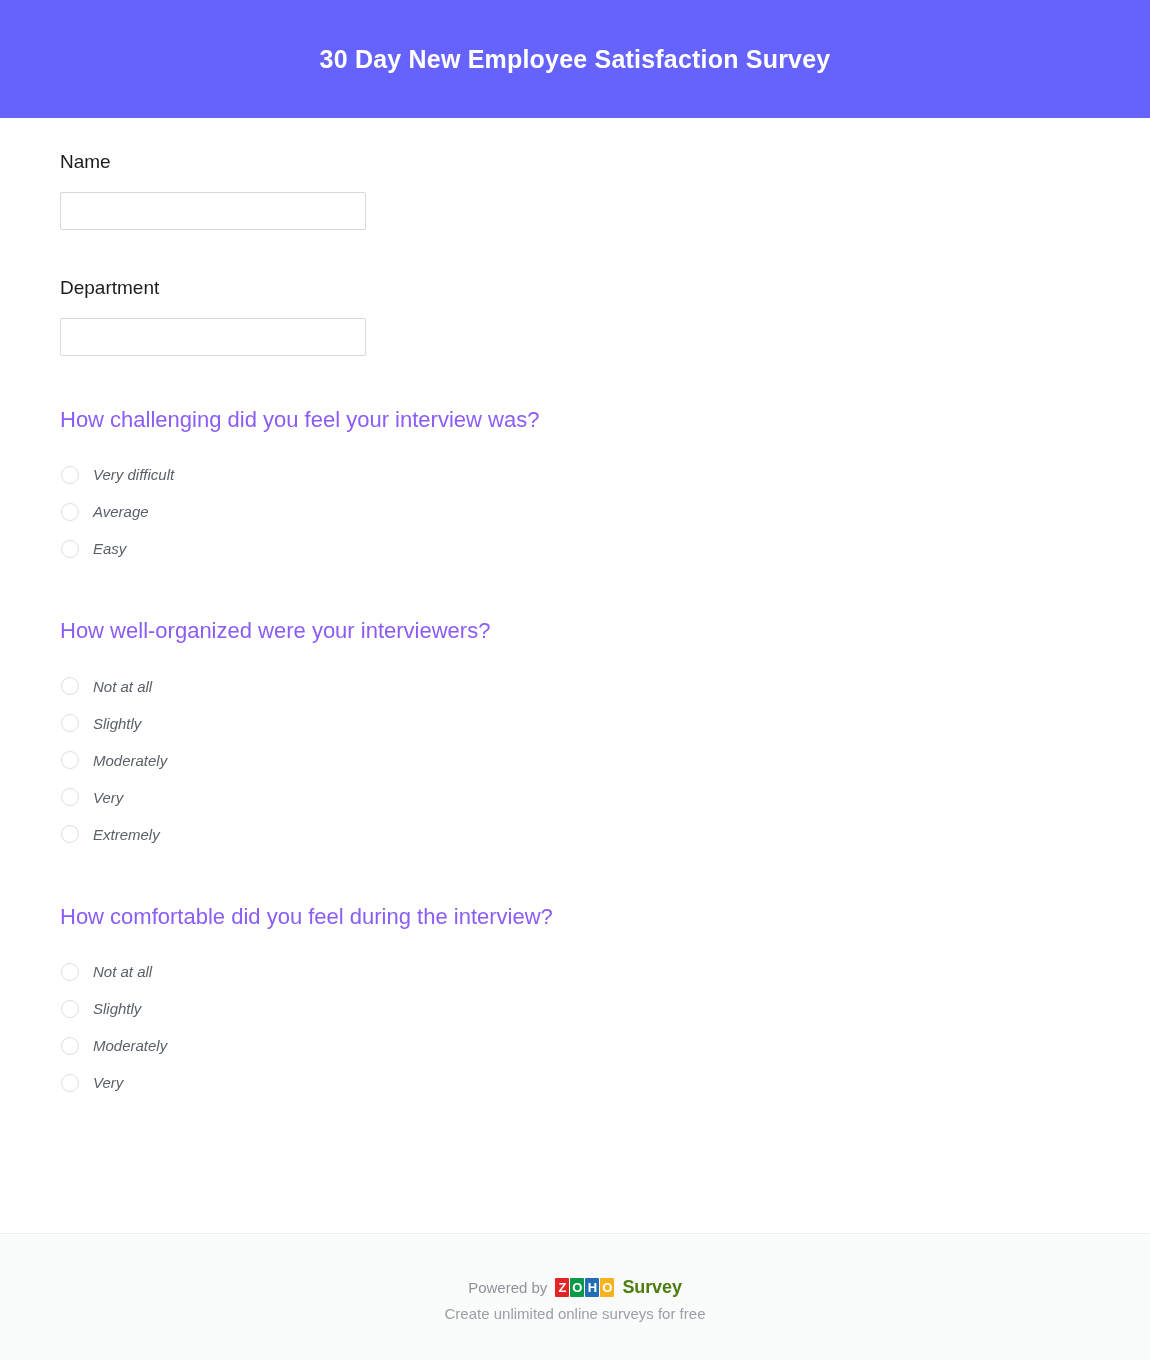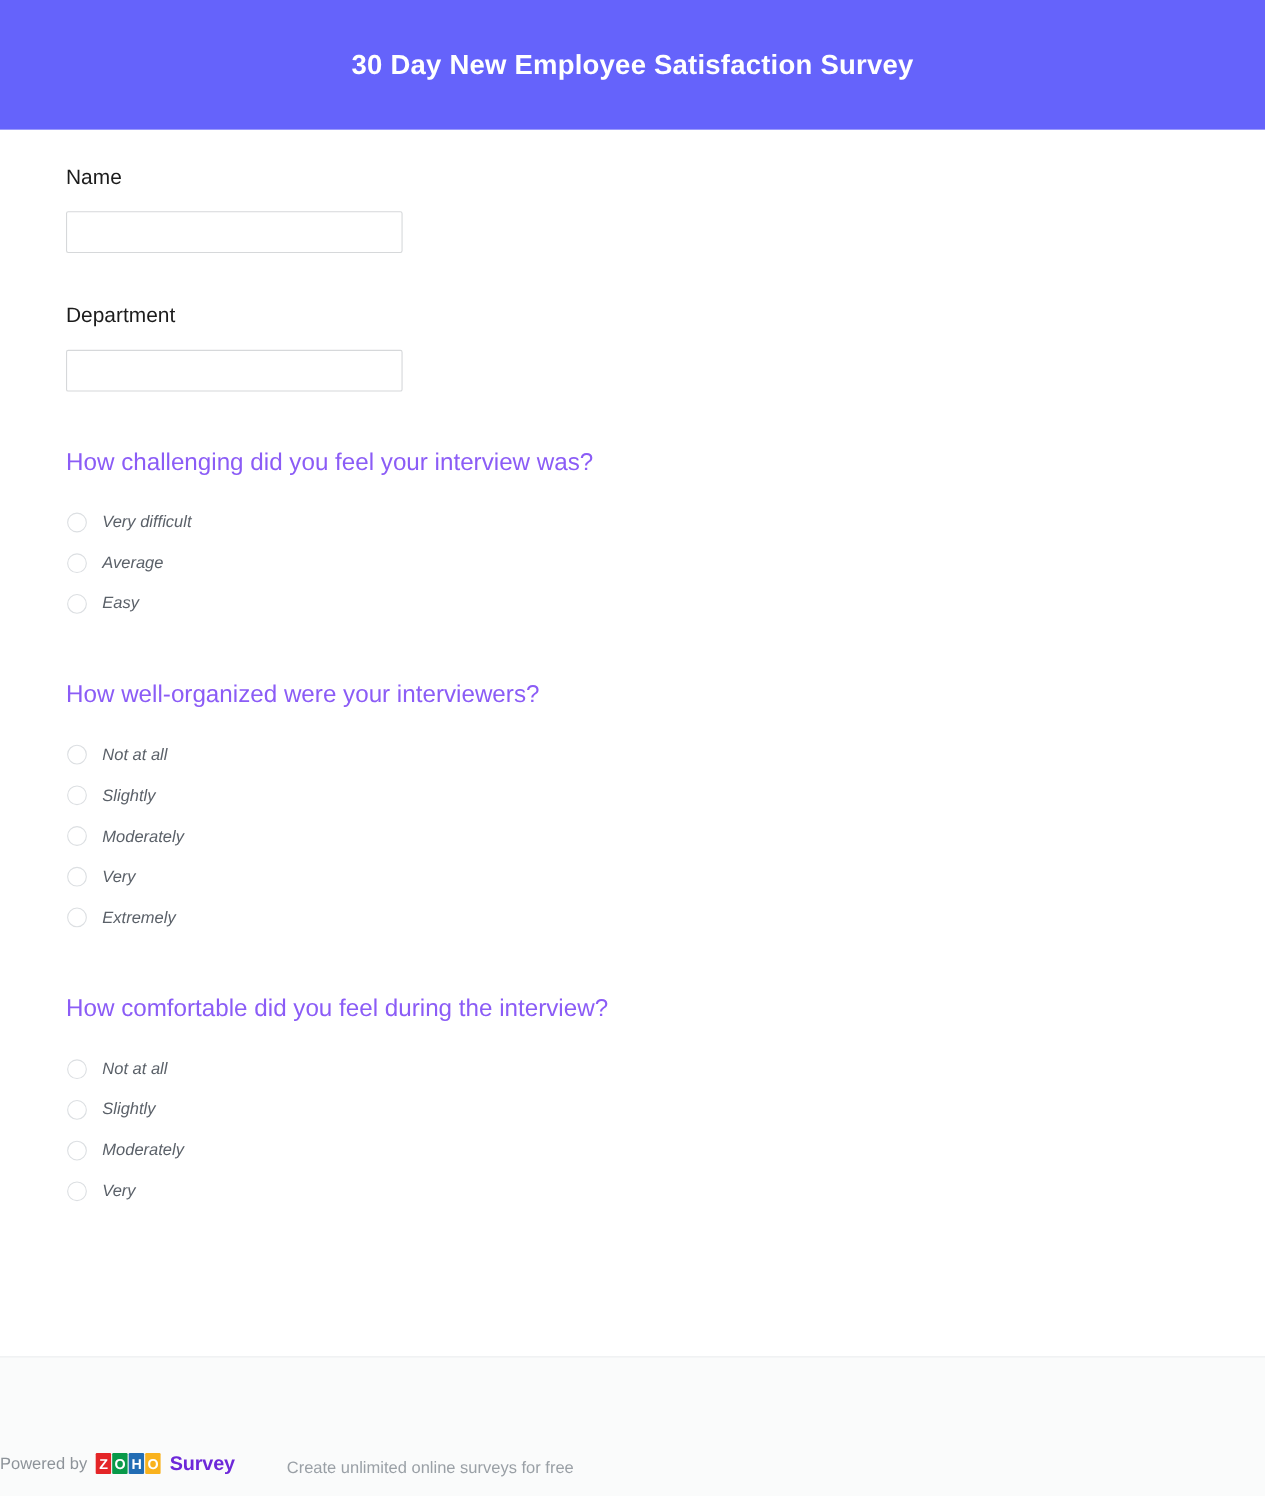--- a/index.html
+++ b/index.html
@@ -107,26 +107,25 @@
   }
   .q-gap { height: 50px; }
 
   
   .survey-footer {
     flex: 0 0 auto;
     height: 127px;
     background: #fafbfb;
     border-top: 1px solid #eceeef;
     display: flex;
-    flex-direction: row;
+    flex-direction: column;
     align-items: center;
     justify-content: flex-start;
-    padding-top: 67px;
-    box-sizing: border-box;
-    gap: 47px;
+    padding-top: 42px;
+    box-sizing: border-box;
   }
   .powered-row {
     display: flex;
     align-items: center;
     justify-content: center;
     height: 22px;
   }
   .powered-by {
     font-size: 15px;
     color: #8d9399;
@@ -151,21 +150,21 @@
     margin-right: 1px;
     border-radius: 1px;
   }
   .zoho-tile.z { background: #e42527; }
   .zoho-tile.o1 { background: #089949; }
   .zoho-tile.h { background: #226db4; }
   .zoho-tile.o2 { background: #f9b21d; margin-right: 0; }
   .survey-word {
     font-size: 18px;
     font-weight: bold;
-    color: #6d28d9;
+    color: #4d7c0f;
     margin-left: 8px;
     letter-spacing: -0.1px;
   }
   .footer-tagline {
     margin-top: 7px;
     font-size: 15px;
     color: #9aa0a6;
     text-align: left;
   }
 </style>

